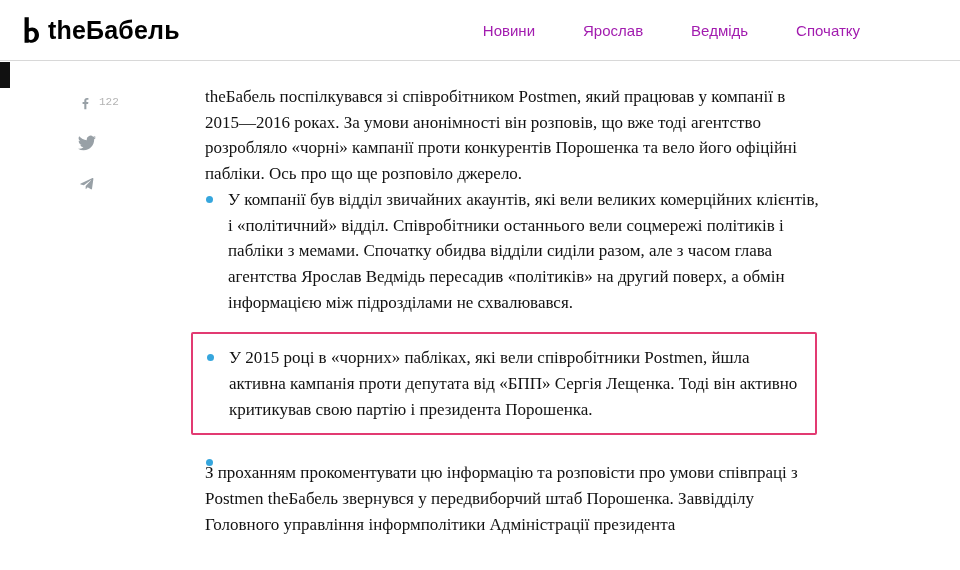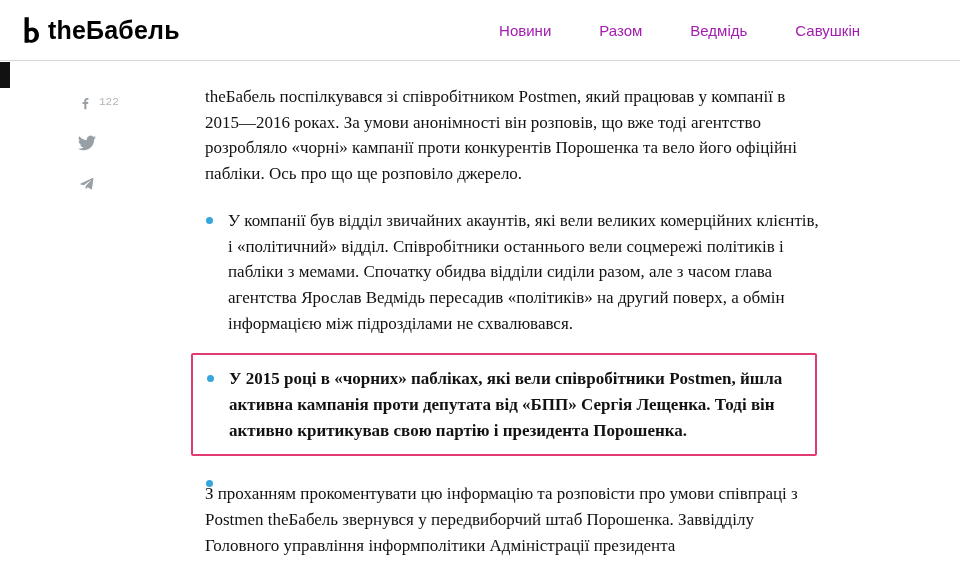--- a/index.html
+++ b/index.html
@@ -45,54 +45,53 @@
   .share-count {
     font-family:Liberation Mono, monospace;
     font-size:11px; color:#b3b3b3; margin-top:0;
   }
 
   
   .article {
     position:absolute; left:205px; top:84px; width:614px;
     font-size:17px; line-height:25.7px; color:var(--text, #121212);
   }
-  .intro { margin-bottom:21px; }
+  .intro { }
   .bullet { position:relative; padding-left:23px; margin-bottom:17px; }
   .bullet .dot {
     position:absolute; left:1px; top:9px; width:7px; height:7px;
     border-radius:50%; background:var(--bullet-blue, #36a6dd);
   }
   .bullet.highlighted {
     border:2px solid var(--highlight-pink, #e23a72);
     border-radius:2px;
     padding:11px 14px 11px 36px;
     margin:12px 0 15px -14px;
     width:calc(100% + 12px);
-    font-weight:bold;
   }
   .bullet.highlighted .dot { left:14px; top:20px; }
   .outro { margin-top:25px; }
 </style>
 </head>
 <body>
 
 <div class="header">
   <div class="logo">
     <span class="logo-mark">
       <svg viewBox="0 0 20 32" width="17" height="28" aria-hidden="true">
         <path d="M3 1 h5 v13 c6 -3 12 1 12 8 c0 7 -7 11 -12 8 v1 h-5 z M8 18 v9 c4 2 7 -1 7 -5 c0 -5 -4 -6 -7 -4 z" fill="#000"></path>
       </svg>
     </span>
     <span class="logo-text">theБабель</span>
   </div>
   <div class="nav">
     <span class="nav-item">Новини</span>
-    <span class="nav-item">Разом</span>
+    <span class="nav-item">Ярослав</span>
     <span class="nav-item">Ведмідь</span>
-    <span class="nav-item">Савушкін</span>
+    <span class="nav-item">Спочатку</span>
   </div>
 </div>
 
 <div class="progress-bar"></div>
 
 <div class="share">
   <div class="share-item">
     <span>
       <svg width="15" height="15" viewBox="0 0 24 24" aria-hidden="true">
         <path d="M13.4 21v-8.2h2.76l.41-3.2H13.4V7.55c0-.93.26-1.56 1.59-1.56h1.68V3.13C16.4 3.09 15.38 3 14.2 3c-2.44 0-4.12 1.49-4.12 4.23v2.36H7.33v3.2h2.75V21h3.32z"></path>

